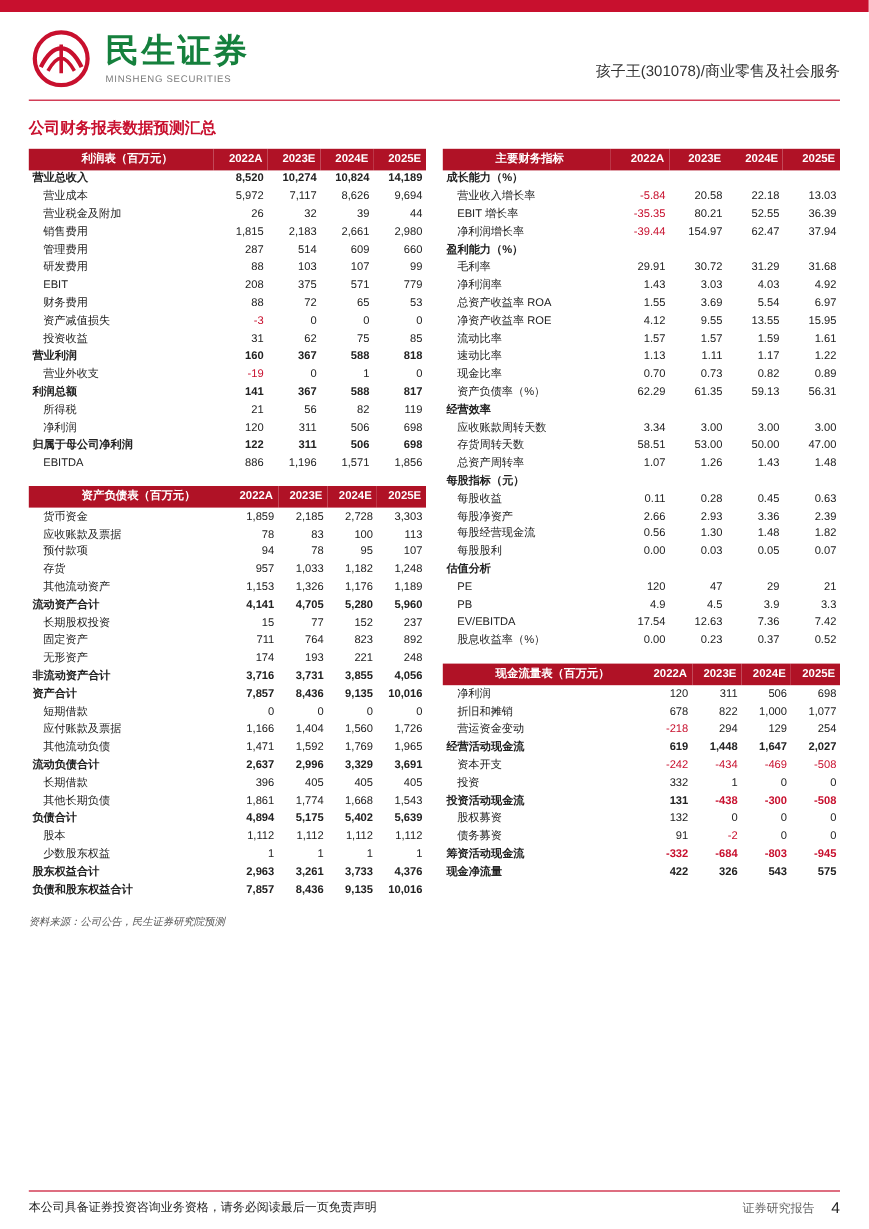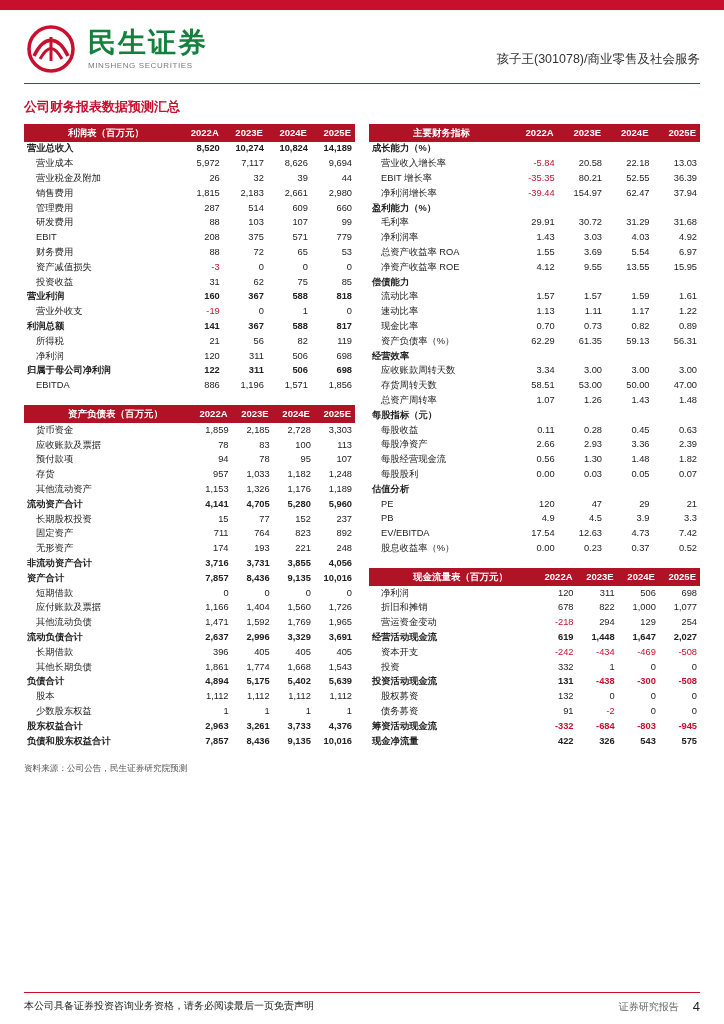--- a/index.html
+++ b/index.html
@@ -80,21 +80,21 @@
   table.fin thead th.first { text-align: left; padding-left: 44px; }
   table.fin td.lbl { text-align: left; }
   table.fin td.num { text-align: right; }
   tr.indent td.lbl { padding-left: 12px; }
   tr.bold td { font-weight: bold; }
   tr.sub-head td { font-weight: bold; }
   .neg { color: #c8102e; }
   
   .source {
     margin: 2px 24px 0 24px;
-    font-size: 8.6px; color:#555;
+    font-size: 8.6px; color:#555;font-style:italic;
   }
   
   .footer {
     position:absolute; left:0; right:0; bottom:0;
     padding: 0 24px 10px 24px;
   }
   .footer-rule { border-top: 1px solid #c8102e; margin-bottom: 6px; }
   .footer-row { display:flex; align-items:flex-start; font-size: 10px; color:#222; }
   .footer-left { flex: 1; }
   .footer-right { display:flex; align-items:center; gap: 14px; color:#666; }
@@ -500,27 +500,20 @@
               <td class="num">5.54</td>
               <td class="num">6.97</td>
             </tr>
             <tr class="indent">
               <td class="lbl">净资产收益率 ROE</td>
               <td class="num">4.12</td>
               <td class="num">9.55</td>
               <td class="num">13.55</td>
               <td class="num">15.95</td>
             </tr>
-            <tr class="bold sub-head">
-              <td class="lbl">偿债能力</td>
-              <td class="num"></td>
-              <td class="num"></td>
-              <td class="num"></td>
-              <td class="num"></td>
-            </tr>
             <tr class="indent">
               <td class="lbl">流动比率</td>
               <td class="num">1.57</td>
               <td class="num">1.57</td>
               <td class="num">1.59</td>
               <td class="num">1.61</td>
             </tr>
             <tr class="indent">
               <td class="lbl">速动比率</td>
               <td class="num">1.13</td>
@@ -623,21 +616,21 @@
               <td class="lbl">PB</td>
               <td class="num">4.9</td>
               <td class="num">4.5</td>
               <td class="num">3.9</td>
               <td class="num">3.3</td>
             </tr>
             <tr class="indent">
               <td class="lbl">EV/EBITDA</td>
               <td class="num">17.54</td>
               <td class="num">12.63</td>
-              <td class="num">4.73</td>
+              <td class="num">7.36</td>
               <td class="num">7.42</td>
             </tr>
             <tr class="indent">
               <td class="lbl">股息收益率（%）</td>
               <td class="num">0.00</td>
               <td class="num">0.23</td>
               <td class="num">0.37</td>
               <td class="num">0.52</td>
             </tr>
           </tbody>

